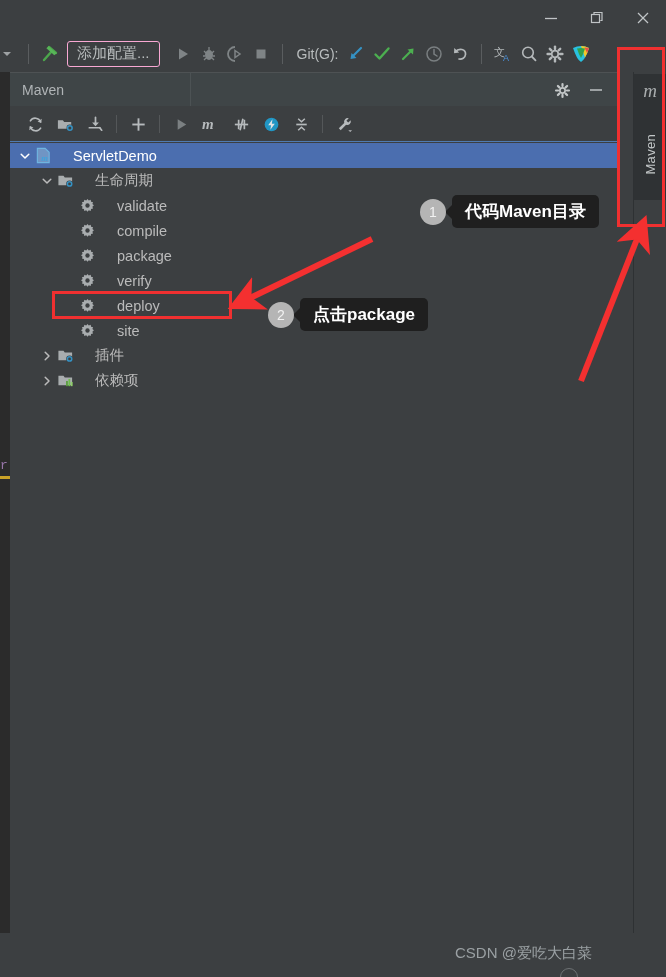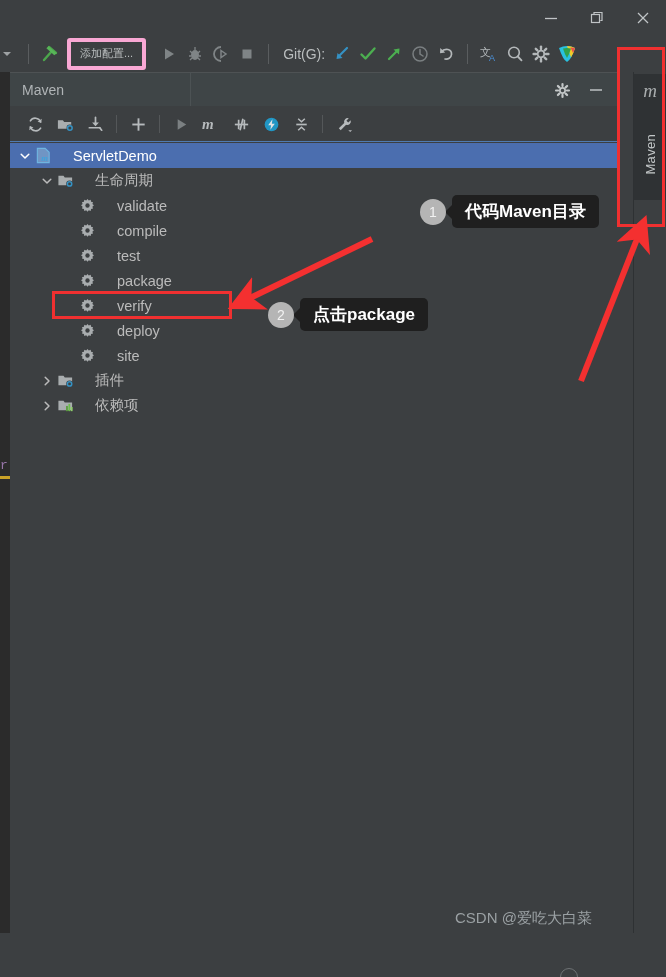--- a/index.html
+++ b/index.html
@@ -15,22 +15,22 @@
   .titlebar{position:absolute;left:0;top:0;width:666px;height:35px;background:#3c3f41;}
   .winbtns{position:absolute;right:0;top:0;height:35px;display:flex;align-items:center;}
   .winbtn{width:46px;height:35px;display:flex;align-items:center;justify-content:center;color:#c0c4c6;}
   .winbtn svg{display:block;}
 
   
   .toolbar{position:absolute;left:0;top:35px;width:666px;height:37px;background:#3c3f41;
            display:flex;align-items:center;}
   .tb-sep{width:1px;height:20px;background:#5a5d5f;margin:0 8px;}
   .tb-ico{width:26px;height:26px;display:flex;align-items:center;justify-content:center;flex:none;}
-  .run-config{height:24px;border:4px solid #f9a8d4;border-radius:3px;color:#b9bdbe;
-        font-size:11px;padding:0 9px;display:flex;align-items:center;margin-left:4px;}
+  .run-config{height:24px;border:1px solid #f9a8d4;border-radius:3px;color:#b9bdbe;
+        font-size:15px;padding:0 9px;display:flex;align-items:center;margin-left:4px;}
   .git-label{font-size:14px;color:#b9bdbe;margin:0 4px 0 6px;}
 
   
   .mvn-header{position:absolute;left:10px;top:72px;width:608px;height:34px;
        background:#3f4547;border-top:1px solid #4e5254;border-bottom:1px solid #2b2b2b;
        display:flex;align-items:center;}
   .mvn-title{font-size:14px;color:#b0b4b6;margin-left:12px;}
   .mvn-title-divider{position:absolute;left:190px;top:72px;width:1px;height:34px;background:#4c5254;}
   .mvn-hdr-right{position:absolute;right:12px;top:0;height:34px;display:flex;align-items:center;gap:14px;}
   .hdr-ico{width:20px;height:20px;display:flex;align-items:center;justify-content:center;}
@@ -77,21 +77,21 @@
   .bubble{position:relative;background:#1f1f1f;color:#ffffff;border-radius:5px;
      padding:8px 13px;font-size:17px;line-height:1;margin-left:6px;white-space:nowrap;font-weight:bold;}
   .bubble:before{content:"";position:absolute;left:-7px;top:50%;transform:translateY(-50%);
      border-top:8px solid transparent;border-bottom:8px solid transparent;border-right:8px solid #1f1f1f;}
   #callout1{left:420px;top:195px;}
   #callout2{left:268px;top:298px;}
 
   .arrowsvg{position:absolute;left:0;top:0;width:666px;height:977px;pointer-events:none;}
 
   
-  .watermark{position:absolute;left:455px;top:909px;font-size:15px;color:#9aa0a3;}
+  .watermark{position:absolute;left:455px;top:944px;font-size:15px;color:#9aa0a3;}
   .bottom-strip{position:absolute;left:0;top:933px;width:634px;height:44px;background:#3c3f41;}
   .bot-circle{position:absolute;left:560px;top:968px;width:16px;height:16px;border:1px solid #6e7274;border-radius:50%;}
 </style>
 </head>
 <body>
 
 <div id="root">
 
   <div class="titlebar">
     <div class="winbtns">
@@ -382,31 +382,20 @@
       </div>
       <div class="row">
         <span class="chev" style="margin-left: 50px;"></span>
         <span class="ico">
           <svg width="15" height="15" viewBox="0 0 20 20">
             <circle cx="10" cy="10" r="2.9" fill="#3c3f41"></circle>
             <path d="M10 1.2 l1.7 2.1 2.6-.9 .4 2.7 2.7 .4 -.9 2.6 2.1 1.7 -2.1 1.7 .9 2.6 -2.7 .4 -.4 2.7 -2.6-.9 -1.7 2.1 -1.7-2.1 -2.6 .9 -.4-2.7 -2.7-.4 .9-2.6 -2.1-1.7 2.1-1.7 -.9-2.6 2.7-.4 .4-2.7 2.6 .9 Z" fill="#a9adaf"></path>
             <circle cx="10" cy="10" r="2.9" fill="#3c3f41"></circle>
           </svg>
         </span>
-        <span class="lbl">test</span>
-      </div>
-      <div class="row">
-        <span class="chev" style="margin-left: 50px;"></span>
-        <span class="ico">
-          <svg width="15" height="15" viewBox="0 0 20 20">
-            <circle cx="10" cy="10" r="2.9" fill="#3c3f41"></circle>
-            <path d="M10 1.2 l1.7 2.1 2.6-.9 .4 2.7 2.7 .4 -.9 2.6 2.1 1.7 -2.1 1.7 .9 2.6 -2.7 .4 -.4 2.7 -2.6-.9 -1.7 2.1 -1.7-2.1 -2.6 .9 -.4-2.7 -2.7-.4 .9-2.6 -2.1-1.7 2.1-1.7 -.9-2.6 2.7-.4 .4-2.7 2.6 .9 Z" fill="#a9adaf"></path>
-            <circle cx="10" cy="10" r="2.9" fill="#3c3f41"></circle>
-          </svg>
-        </span>
         <span class="lbl">package</span>
       </div>
       <div class="row">
         <span class="chev" style="margin-left: 50px;"></span>
         <span class="ico">
           <svg width="15" height="15" viewBox="0 0 20 20">
             <circle cx="10" cy="10" r="2.9" fill="#3c3f41"></circle>
             <path d="M10 1.2 l1.7 2.1 2.6-.9 .4 2.7 2.7 .4 -.9 2.6 2.1 1.7 -2.1 1.7 .9 2.6 -2.7 .4 -.4 2.7 -2.6-.9 -1.7 2.1 -1.7-2.1 -2.6 .9 -.4-2.7 -2.7-.4 .9-2.6 -2.1-1.7 2.1-1.7 -.9-2.6 2.7-.4 .4-2.7 2.6 .9 Z" fill="#a9adaf"></path>
             <circle cx="10" cy="10" r="2.9" fill="#3c3f41"></circle>
           </svg>

